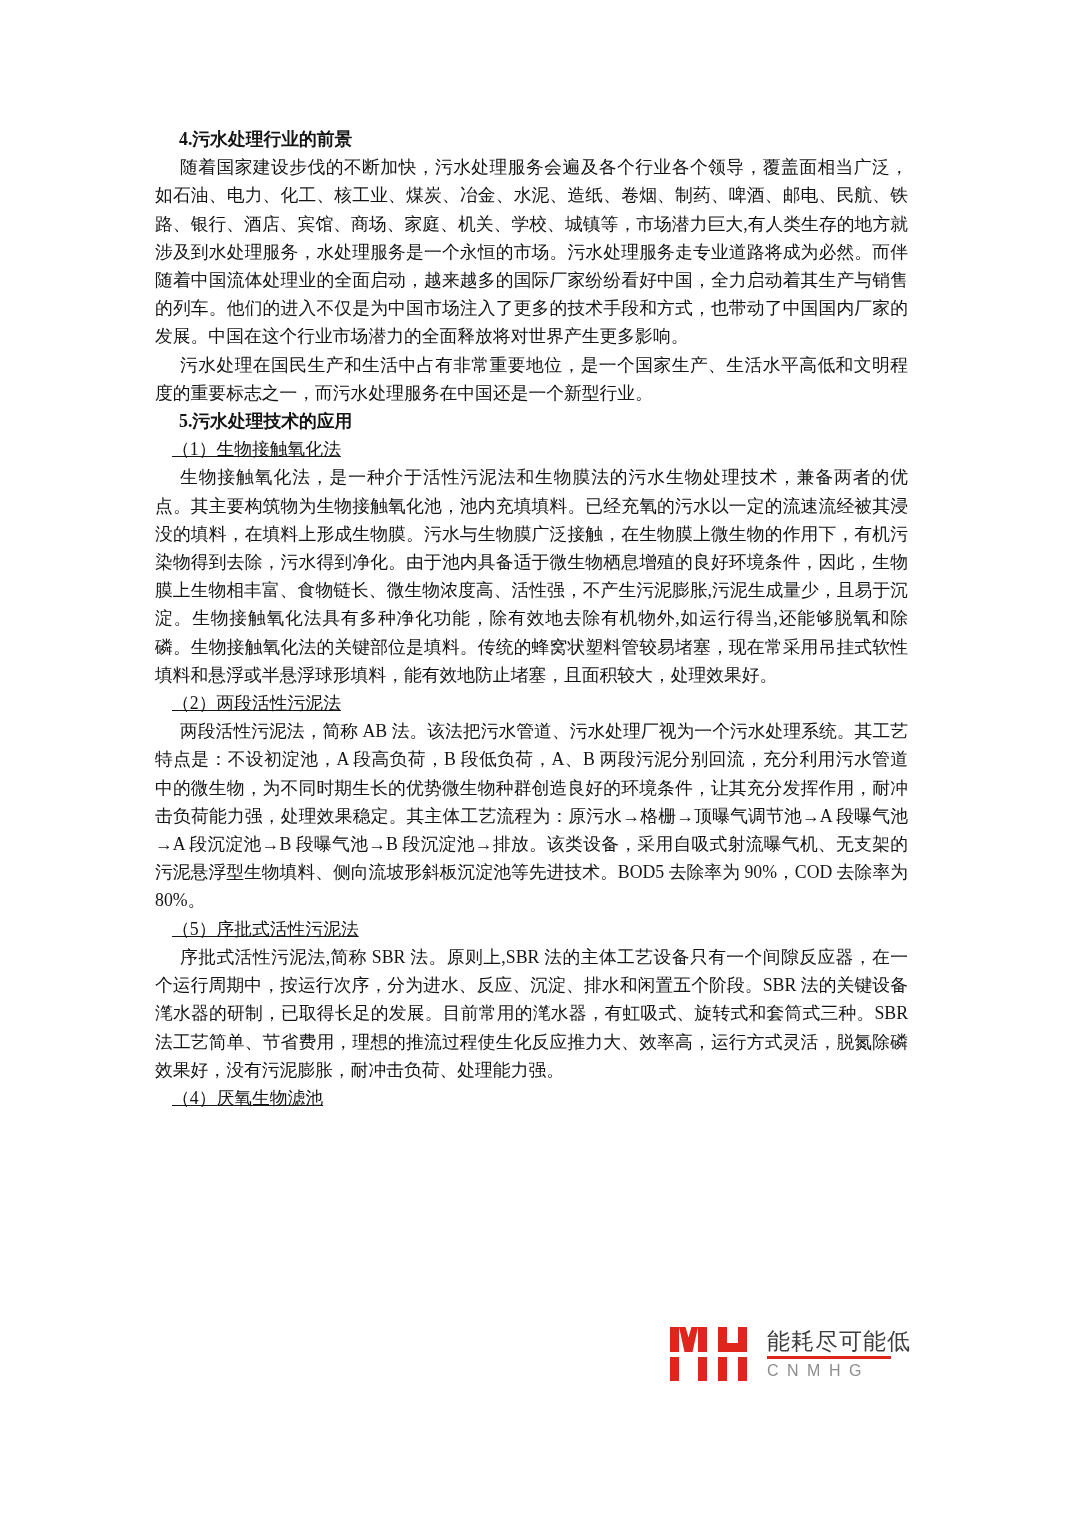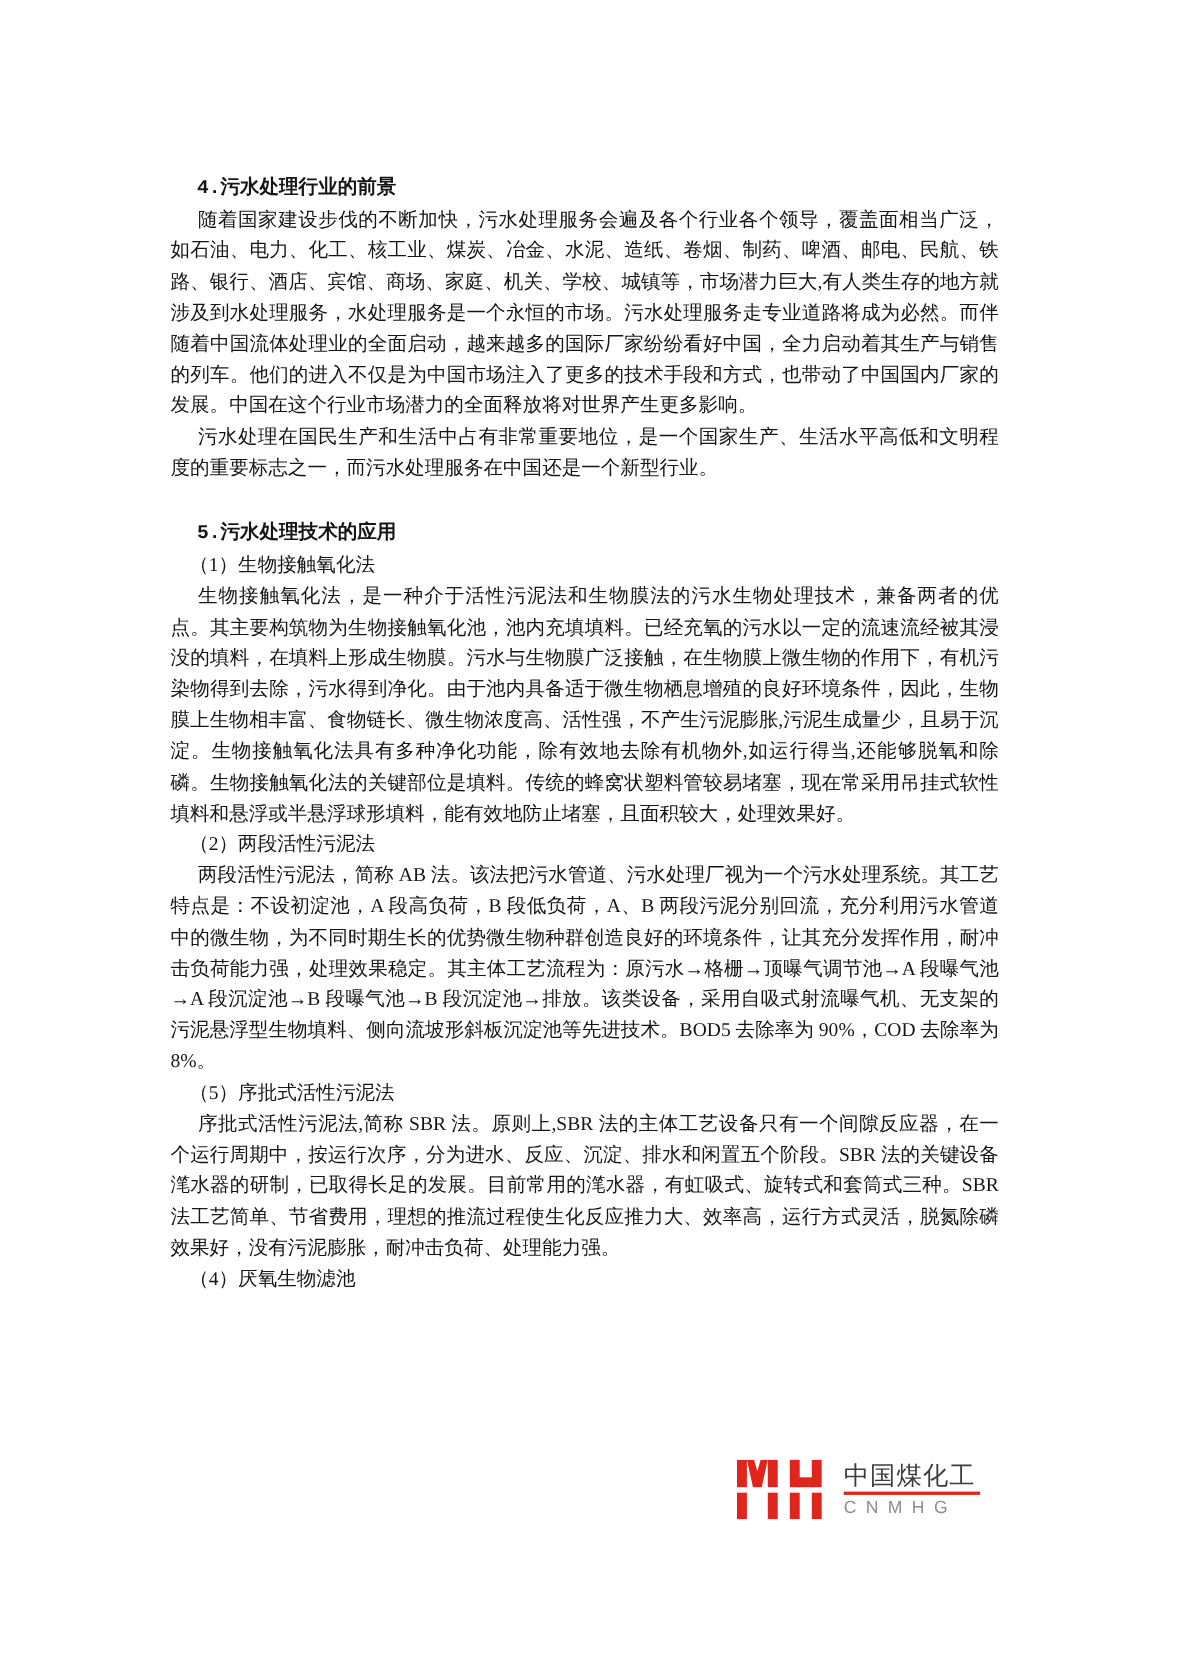--- a/index.html
+++ b/index.html
@@ -28,25 +28,25 @@
     margin: 0;
     padding: 0;
     text-indent: 25px;
   }
   .doc p.no-indent {
     text-indent: 0;
   }
   .doc p.heading {
     font-weight: 700;
     text-indent: 24px;
-    font-family: Liberation Mono, monospace;
-    margin-top: 32px;
+    font-family: Liberation Serif, serif;
   }
   .doc p.subheading {
     text-indent: 17px;
+    text-decoration: underline;
   }
   .logo {
     position: absolute;
     left: 670px;
     top: 1327px;
     display: flex;
     align-items: flex-start;
   }
   .logo-mark {
     width: 78px;
@@ -83,21 +83,21 @@
 <body>
 
 <div class="doc">
     <p class="heading">4.污水处理行业的前景</p>
     <p class="body">随着国家建设步伐的不断加快，污水处理服务会遍及各个行业各个领导，覆盖面相当广泛，如石油、电力、化工、核工业、煤炭、冶金、水泥、造纸、卷烟、制药、啤酒、邮电、民航、铁路、银行、酒店、宾馆、商场、家庭、机关、学校、城镇等，市场潜力巨大,有人类生存的地方就涉及到水处理服务，水处理服务是一个永恒的市场。污水处理服务走专业道路将成为必然。而伴随着中国流体处理业的全面启动，越来越多的国际厂家纷纷看好中国，全力启动着其生产与销售的列车。他们的进入不仅是为中国市场注入了更多的技术手段和方式，也带动了中国国内厂家的发展。中国在这个行业市场潜力的全面释放将对世界产生更多影响。</p>
     <p class="body">污水处理在国民生产和生活中占有非常重要地位，是一个国家生产、生活水平高低和文明程度的重要标志之一，而污水处理服务在中国还是一个新型行业。</p>
     <p class="heading">5.污水处理技术的应用</p>
     <p class="subheading">（1）生物接触氧化法</p>
     <p class="body">生物接触氧化法，是一种介于活性污泥法和生物膜法的污水生物处理技术，兼备两者的优点。其主要构筑物为生物接触氧化池，池内充填填料。已经充氧的污水以一定的流速流经被其浸没的填料，在填料上形成生物膜。污水与生物膜广泛接触，在生物膜上微生物的作用下，有机污染物得到去除，污水得到净化。由于池内具备适于微生物栖息增殖的良好环境条件，因此，生物膜上生物相丰富、食物链长、微生物浓度高、活性强，不产生污泥膨胀,污泥生成量少，且易于沉淀。生物接触氧化法具有多种净化功能，除有效地去除有机物外,如运行得当,还能够脱氧和除磷。生物接触氧化法的关键部位是填料。传统的蜂窝状塑料管较易堵塞，现在常采用吊挂式软性填料和悬浮或半悬浮球形填料，能有效地防止堵塞，且面积较大，处理效果好。</p>
     <p class="subheading">（2）两段活性污泥法</p>
-    <p class="body">两段活性污泥法，简称 AB 法。该法把污水管道、污水处理厂视为一个污水处理系统。其工艺特点是：不设初淀池，A 段高负荷，B 段低负荷，A、B 两段污泥分别回流，充分利用污水管道中的微生物，为不同时期生长的优势微生物种群创造良好的环境条件，让其充分发挥作用，耐冲击负荷能力强，处理效果稳定。其主体工艺流程为：原污水→格栅→顶曝气调节池→A 段曝气池→A 段沉淀池→B 段曝气池→B 段沉淀池→排放。该类设备，采用自吸式射流曝气机、无支架的污泥悬浮型生物填料、侧向流坡形斜板沉淀池等先进技术。BOD5 去除率为 90%，COD 去除率为 8%。</p>
+    <p class="body">两段活性污泥法，简称 AB 法。该法把污水管道、污水处理厂视为一个污水处理系统。其工艺特点是：不设初淀池，A 段高负荷，B 段低负荷，A、B 两段污泥分别回流，充分利用污水管道中的微生物，为不同时期生长的优势微生物种群创造良好的环境条件，让其充分发挥作用，耐冲击负荷能力强，处理效果稳定。其主体工艺流程为：原污水→格栅→顶曝气调节池→A 段曝气池→A 段沉淀池→B 段曝气池→B 段沉淀池→排放。该类设备，采用自吸式射流曝气机、无支架的污泥悬浮型生物填料、侧向流坡形斜板沉淀池等先进技术。BOD5 去除率为 90%，COD 去除率为 80%。</p>
     <p class="subheading">（5）序批式活性污泥法</p>
     <p class="body">序批式活性污泥法,简称 SBR 法。原则上,SBR 法的主体工艺设备只有一个间隙反应器，在一个运行周期中，按运行次序，分为进水、反应、沉淀、排水和闲置五个阶段。SBR 法的关键设备滗水器的研制，已取得长足的发展。目前常用的滗水器，有虹吸式、旋转式和套筒式三种。SBR 法工艺简单、节省费用，理想的推流过程使生化反应推力大、效率高，运行方式灵活，脱氮除磷效果好，没有污泥膨胀，耐冲击负荷、处理能力强。</p>
     <p class="subheading">（4）厌氧生物滤池</p>
   </div>
 
 <div class="logo">
   <svg class="logo-mark" viewBox="0 0 78 55" xmlns="http://www.w3.org/2000/svg" aria-hidden="true">
 
     <rect x="0" y="0" width="9" height="25" fill="#E0261C"></rect>
     <path d="M9,0 L15.5,0 L18.5,10.5 L21.5,0 L28,0 L22.5,25 L14.5,25 Z" fill="#E0261C"></path>
@@ -106,17 +106,17 @@
     <rect x="48" y="0" width="9" height="25" fill="#E0261C"></rect>
     <rect x="55" y="16" width="15" height="9" fill="#E0261C"></rect>
     <rect x="68" y="0" width="9" height="25" fill="#E0261C"></rect>
 
     <rect x="0" y="30" width="9" height="24" fill="#E0261C"></rect>
     <rect x="28" y="30" width="9" height="24" fill="#E0261C"></rect>
     <rect x="48" y="30" width="9" height="24" fill="#E0261C"></rect>
     <rect x="68" y="30" width="9" height="24" fill="#E0261C"></rect>
   </svg>
   <div class="logo-textblock">
-    <div class="logo-name" style="color: rgb(61, 61, 61);">中国煤化工</div>
+    <div class="logo-name" style="color: rgb(61, 61, 61);">能耗尽可能低</div>
     <div class="logo-rule" style="background: rgb(224, 38, 28);"></div>
     <div class="logo-abbr" style="color: rgb(141, 141, 141);">CNMHG</div>
   </div>
 </div>
 
 </body></html>

